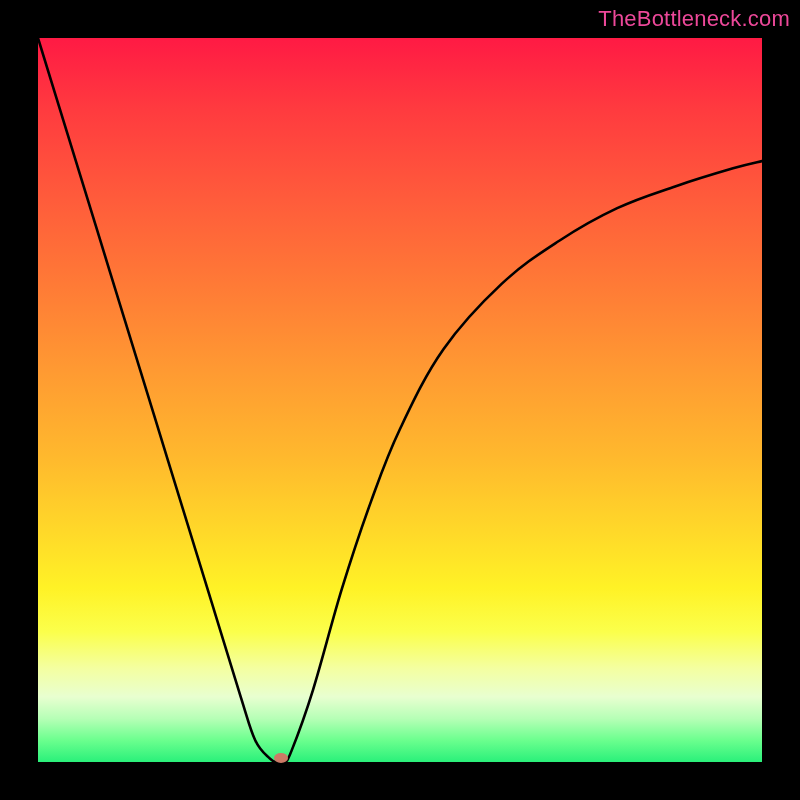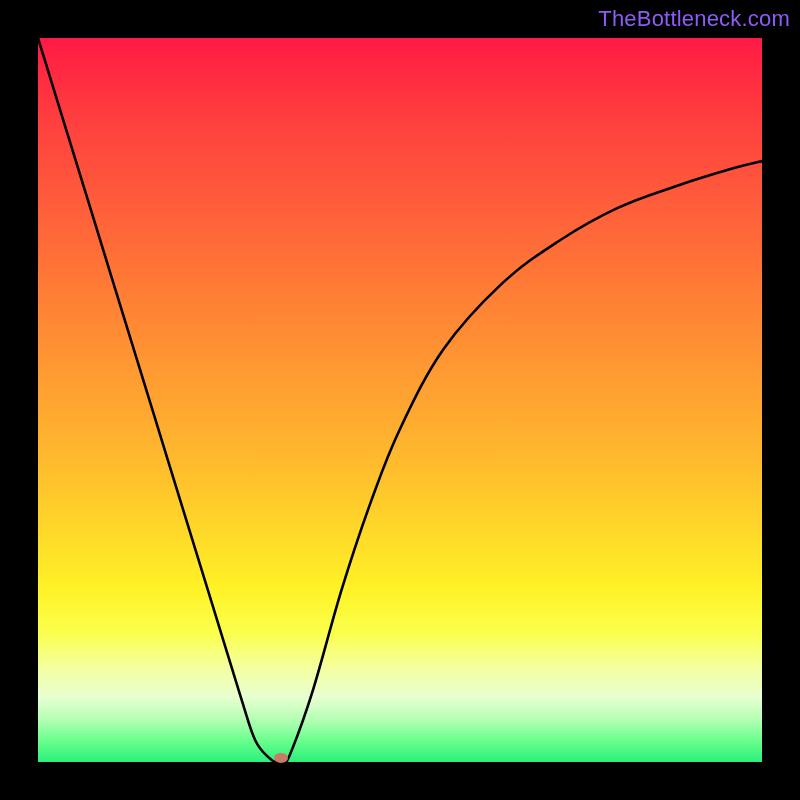--- a/index.html
+++ b/index.html
@@ -57,21 +57,21 @@
     border-radius: 50%;
     background: #cc7a66;
     transform: translate(-50%, -50%);
   }
   .watermark {
     position: absolute;
     top: 6px;
     right: 10px;
     font-size: 22px;
     font-weight: 500;
-    color: #8b5cf6;
+    color: #ec4899;
     letter-spacing: 0.2px;
     user-select: none;
   }
 </style>
 </head>
 <body>
 
 <div class="frame">
   <div class="watermark">TheBottleneck.com</div>
 

